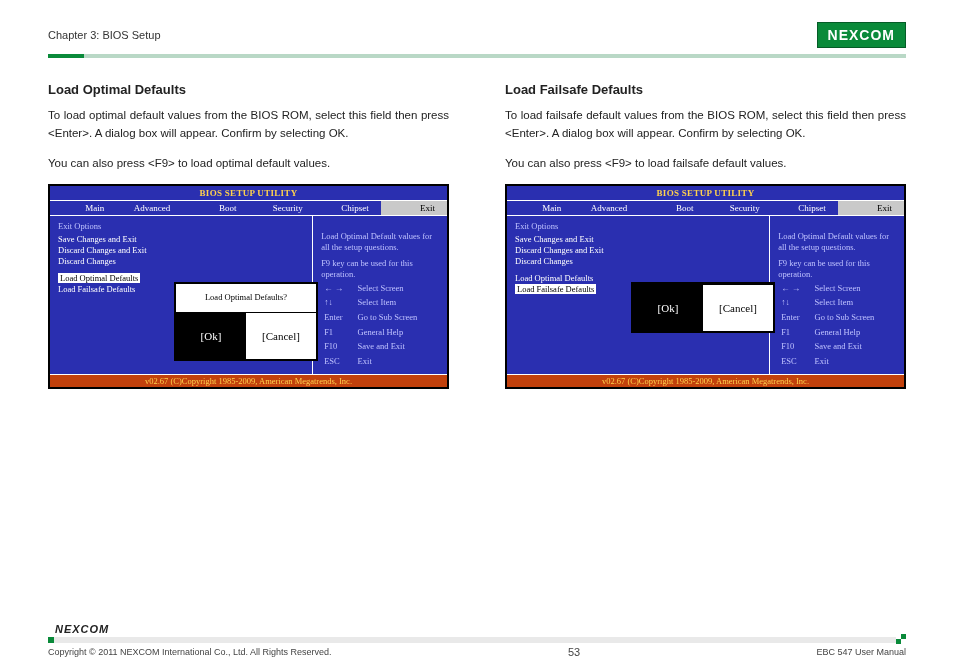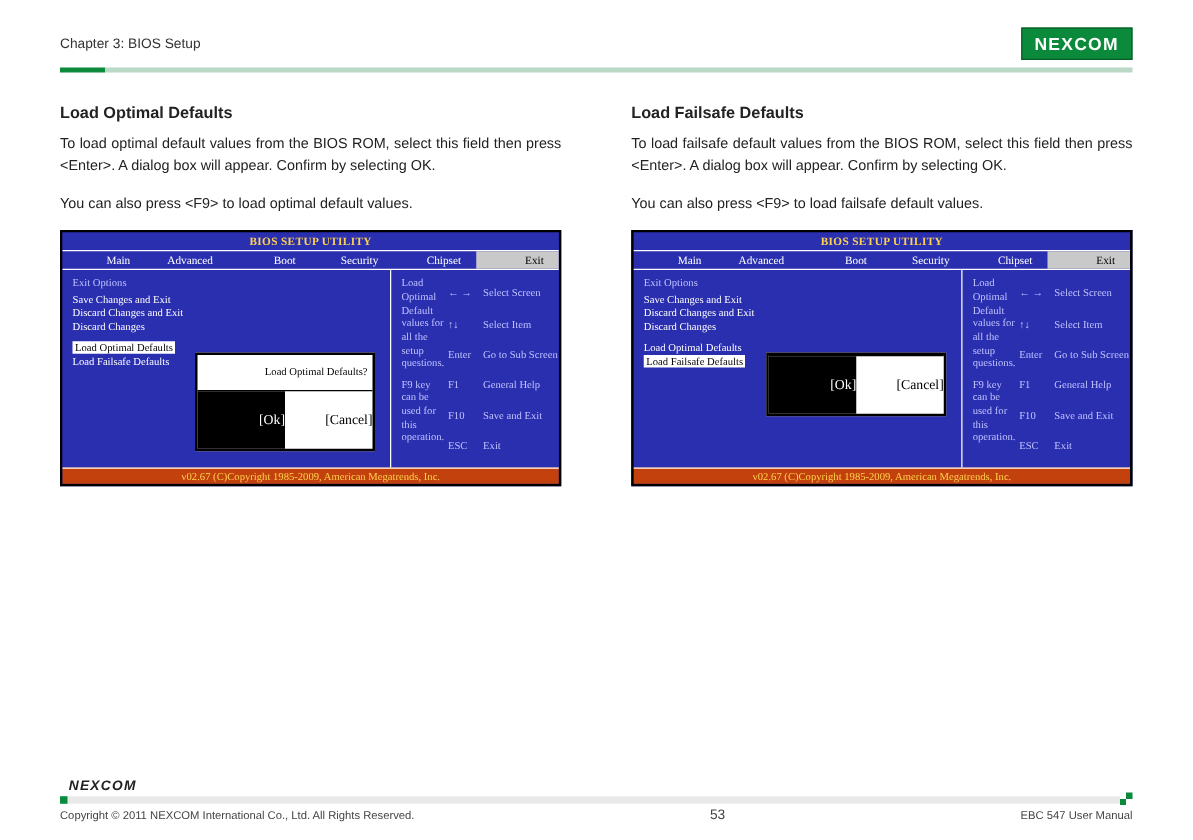--- a/index.html
+++ b/index.html
@@ -14,28 +14,28 @@
   .h2{font-weight:700;font-size:13px;margin:0 0 10px 0}
   .para{font-size:11.5px;line-height:1.55;margin:0 0 12px 0;text-align:justify}
   
   .bios{border:2px solid #000;background:#2a2fb0;font-family:"Times New Roman",serif;font-size:8.5px;color:#fff;margin-top:8px}
   .bios-title{background:#2a2fb0;text-align:center;color:#ffd24d;font-weight:700;padding:2px 0;font-size:9px;letter-spacing:.3px}
   .bios-tabs{display:flex;background:#2a2fb0;border-top:1px solid #fff;border-bottom:1px solid #fff}
   .bios-tabs span{flex:1;text-align:right;padding:2px 12px;font-size:9px}
   .bios-tabs .on{background:#c9c9c9;color:#000}
   .bios-body{display:flex;background:#2a2fb0;height:158px}
   .bios-left{flex:0 0 62%;padding:5px 8px;border-right:1px solid #fff;position:relative}
-  .bios-right{flex:1;padding:5px 8px;display:flex;flex-direction:row;justify-content:flex-end}
+  .bios-right{flex:1;padding:5px 8px;display:flex;flex-direction:column;justify-content:flex-end}
   .opt-hd{color:#bfc2ff;margin-bottom:3px}
   .opt{color:#fff;margin-bottom:1px}
   .opt.sel{background:#fff;color:#000;display:inline-block;padding:0 2px}
   .hint{color:#bfc2ff;line-height:1.25}
   .keys{color:#bfc2ff;line-height:1.25}
   .keys td{padding-right:6px;white-space:nowrap}
-  .dlg{position:absolute;left:106px;top:66px;width:140px;background:#fff;border:2px solid #000;color:#000;text-align:right}
+  .dlg{position:absolute;left:124px;top:66px;width:140px;background:#fff;border:2px solid #000;color:#000;text-align:center}
   .dlg-q{padding:8px 4px 10px;font-size:8.5px}
   .dlg-btns{display:flex;border-top:1px solid #000}
   .dlg-btns span{flex:1;padding:17px 0;font-size:11px}
   .dlg-btns .ok{background:#000;color:#fff}
   .bios-foot{background:#c2410c;border-top:1px solid #fff;text-align:center;color:#ffd24d;font-size:8.5px;padding:1px 0}
   
   .ftr{position:absolute;left:48px;right:48px;bottom:14px}
   .ftr-rule{height:6px;background:#e9e9e9;position:relative;margin-bottom:3px}
   .ftr-rule::before{content:"";position:absolute;left:0;top:0;height:6px;width:6px;background:#0a8a3a}
   .ftr-rule::after{content:"";position:absolute;right:0;top:-3px;width:10px;height:10px;background:

